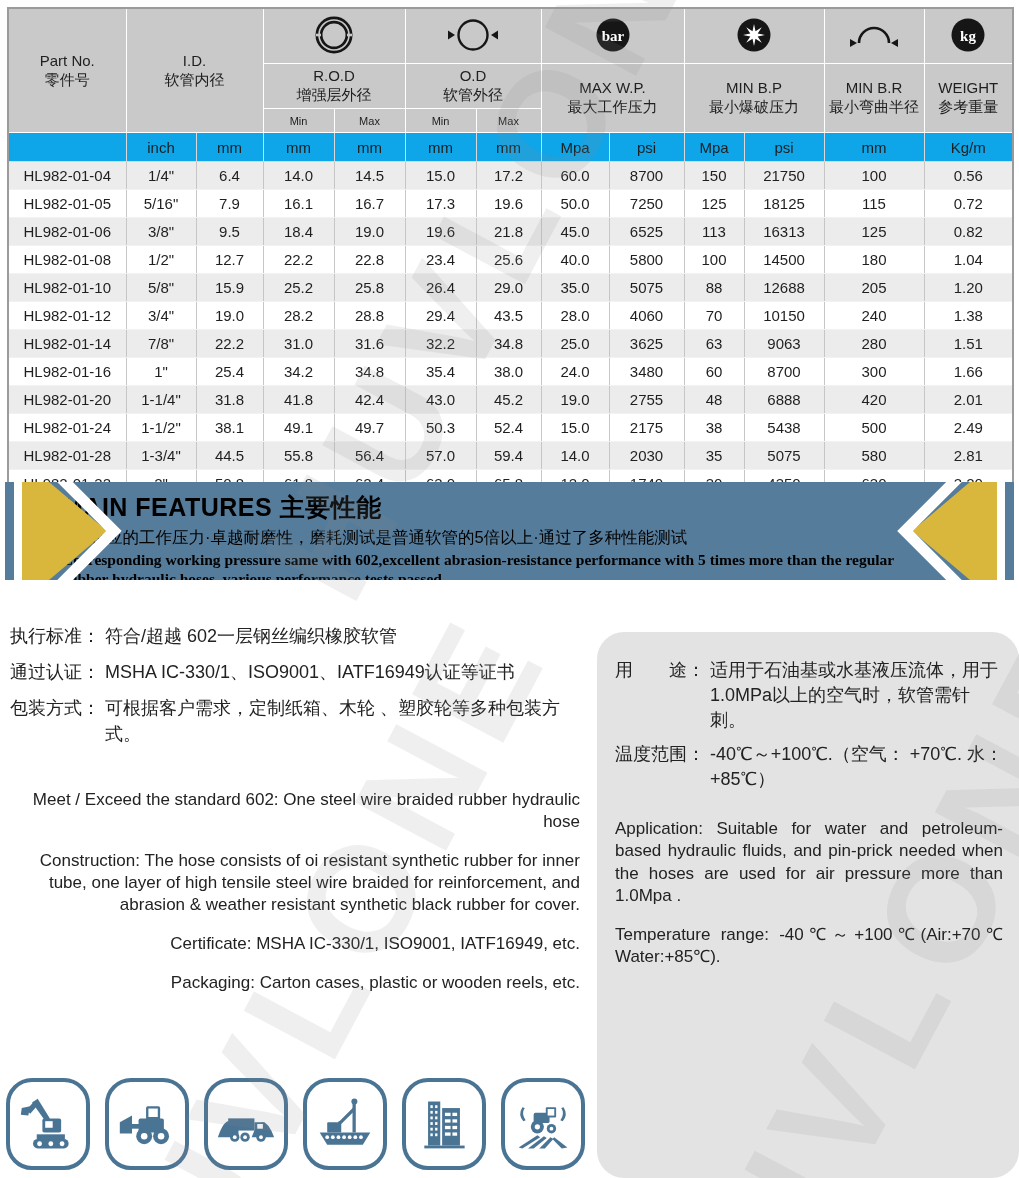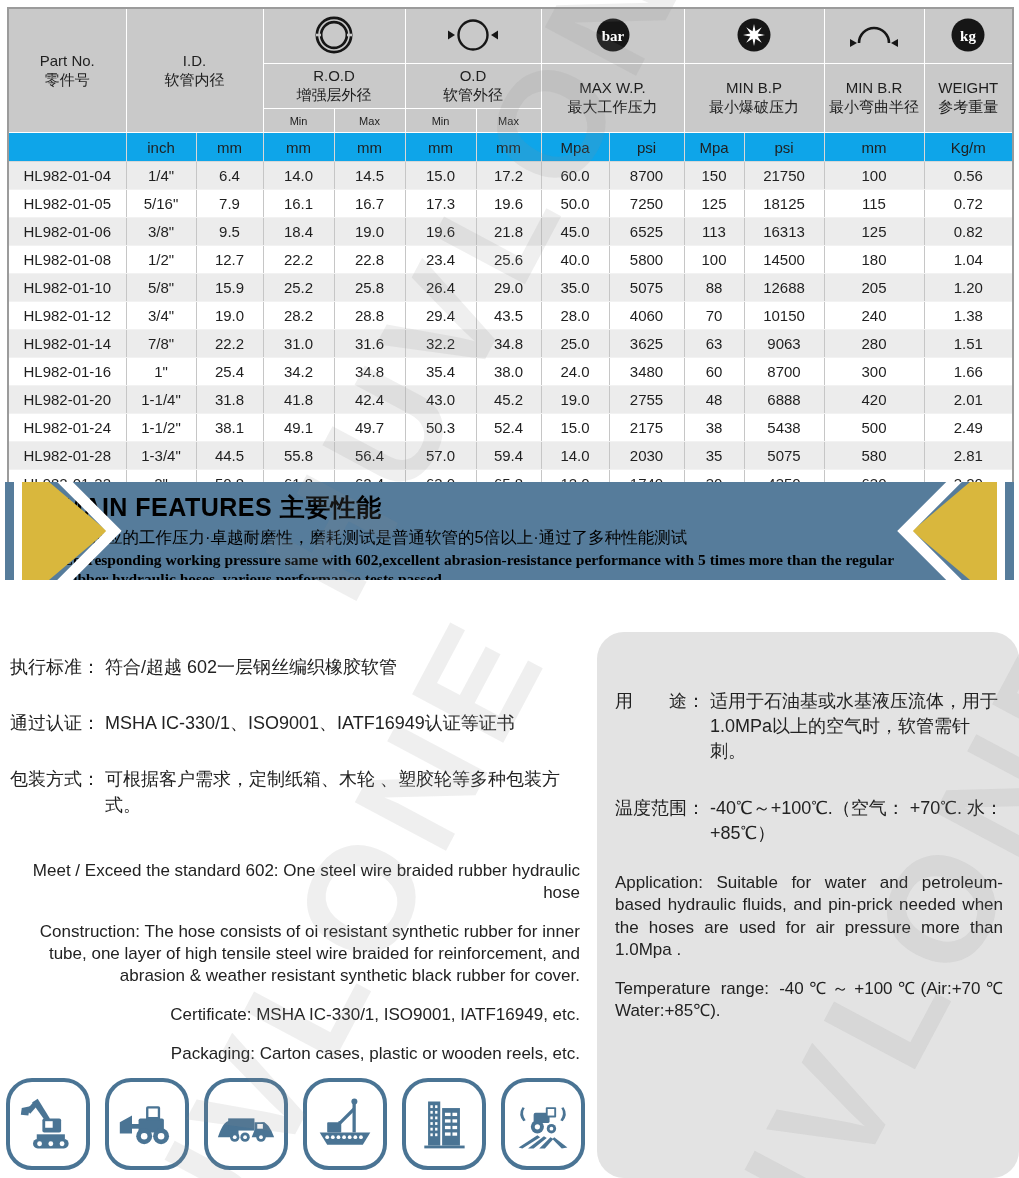--- a/index.html
+++ b/index.html
@@ -33,21 +33,21 @@
   .b-title{font-size:25px;font-weight:700;letter-spacing:.5px;}
   .b-zh{font-size:16.5px;margin-top:3px;}
   .b-en{font-family:"Liberation Serif",serif;font-weight:700;font-size:15.5px;line-height:1.22;
         margin-top:2px;max-width:840px;}
   .decor{position:absolute;top:0;height:98px;width:130px;}
   .decor-left{left:0;}
   .decor-right{right:0;transform:scaleX(-1);}
 
   
   .left-col{position:absolute;left:10px;top:624px;width:570px;z-index:2;}
-  .zh-item{display:flex;font-size:18px;line-height:1.4;margin-bottom:11px;color:#222;margin-top:31px;}
+  .zh-item{display:flex;font-size:18px;line-height:1.4;margin-bottom:11px;color:#222;}
   .zh-label{white-space:pre;flex:none;}
   .zh-text{flex:1;}
   .en-block{margin-top:42px;font-size:17px;line-height:1.3;color:#222;}
   .en-block p{margin:0 0 17px 0;text-align:right;}
 
   .right-panel{position:absolute;left:597px;top:632px;width:422px;height:546px;background:#e3e3e3;
                box-sizing:border-box;padding:26px 16px 0 18px;z-index:2;border-radius:27px;}
   .right-panel .zh-item{margin-bottom:8px;}
   .en-right{margin-top:26px;font-size:17px;line-height:1.32;text-align:justify;color:#222;}
   .en-right p{margin:0 0 16px 0;}

